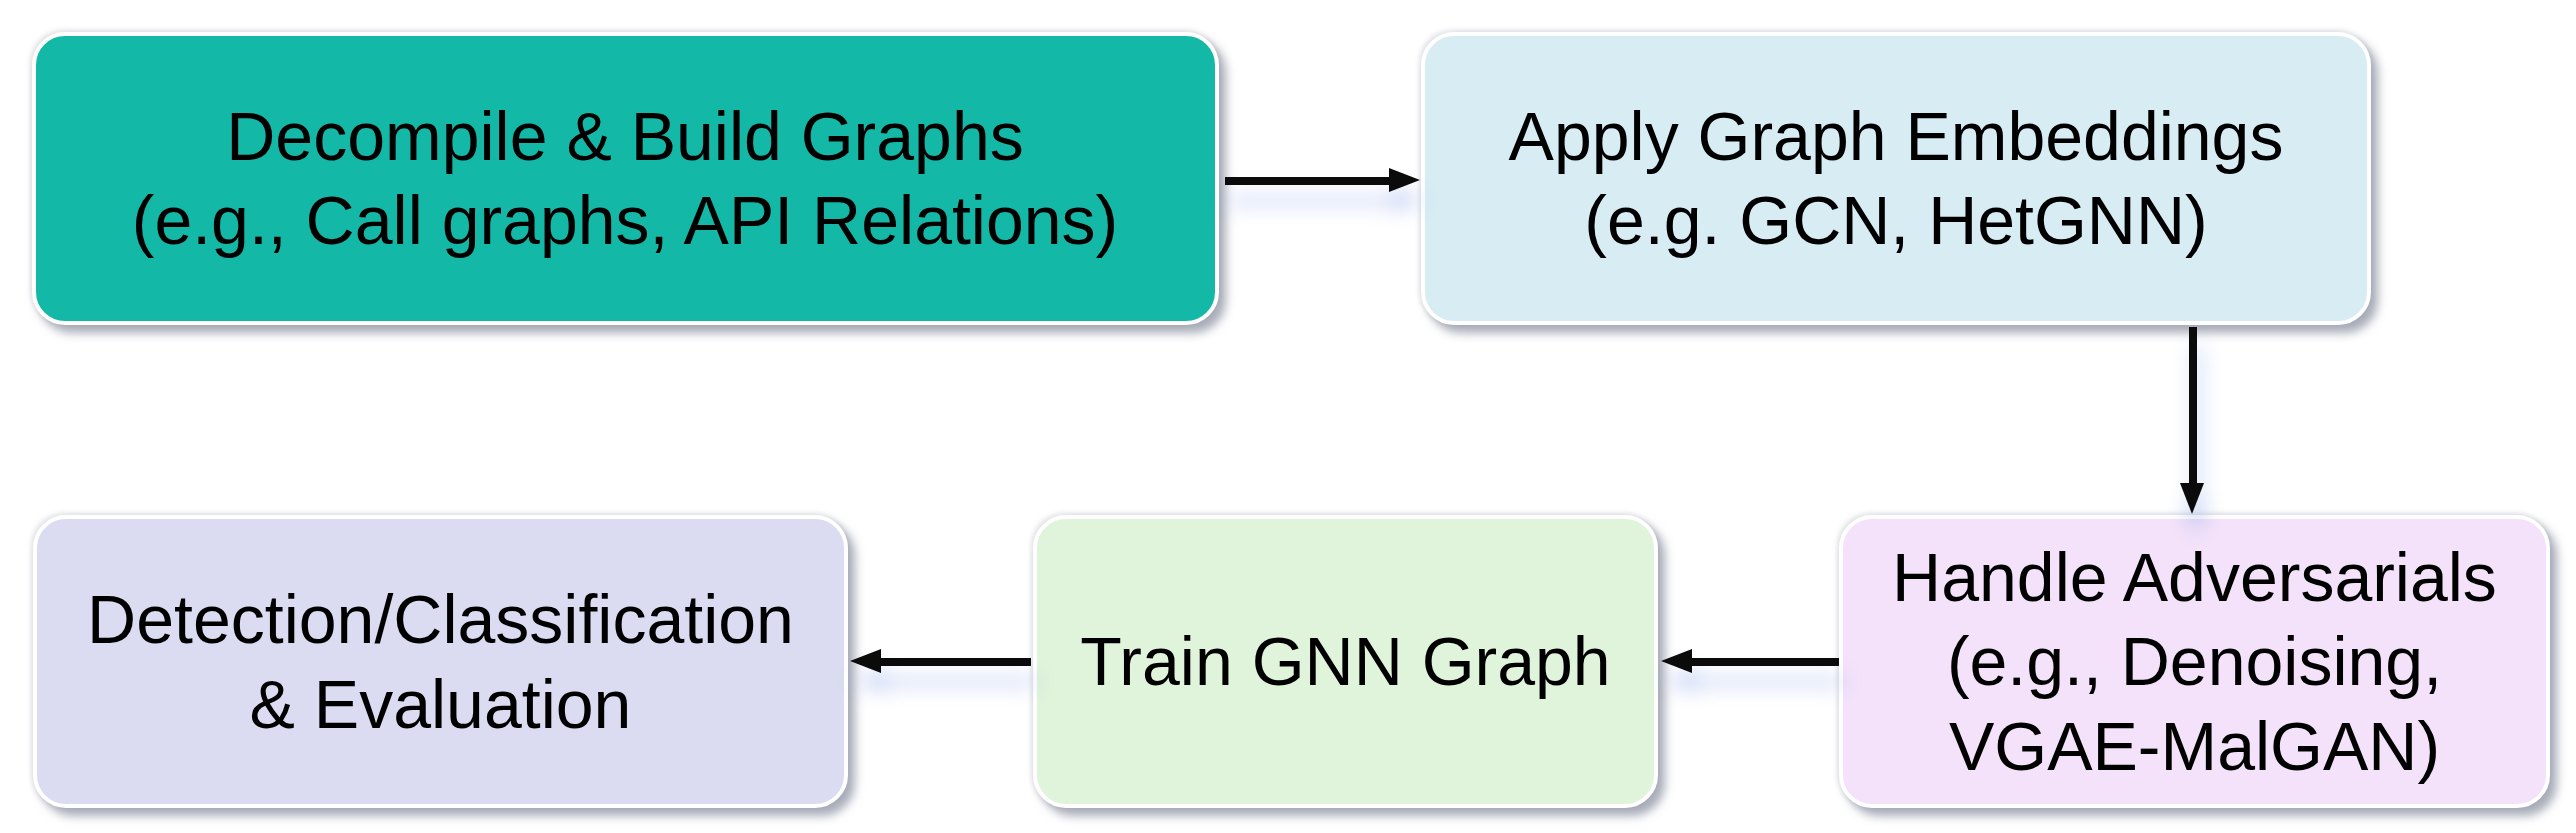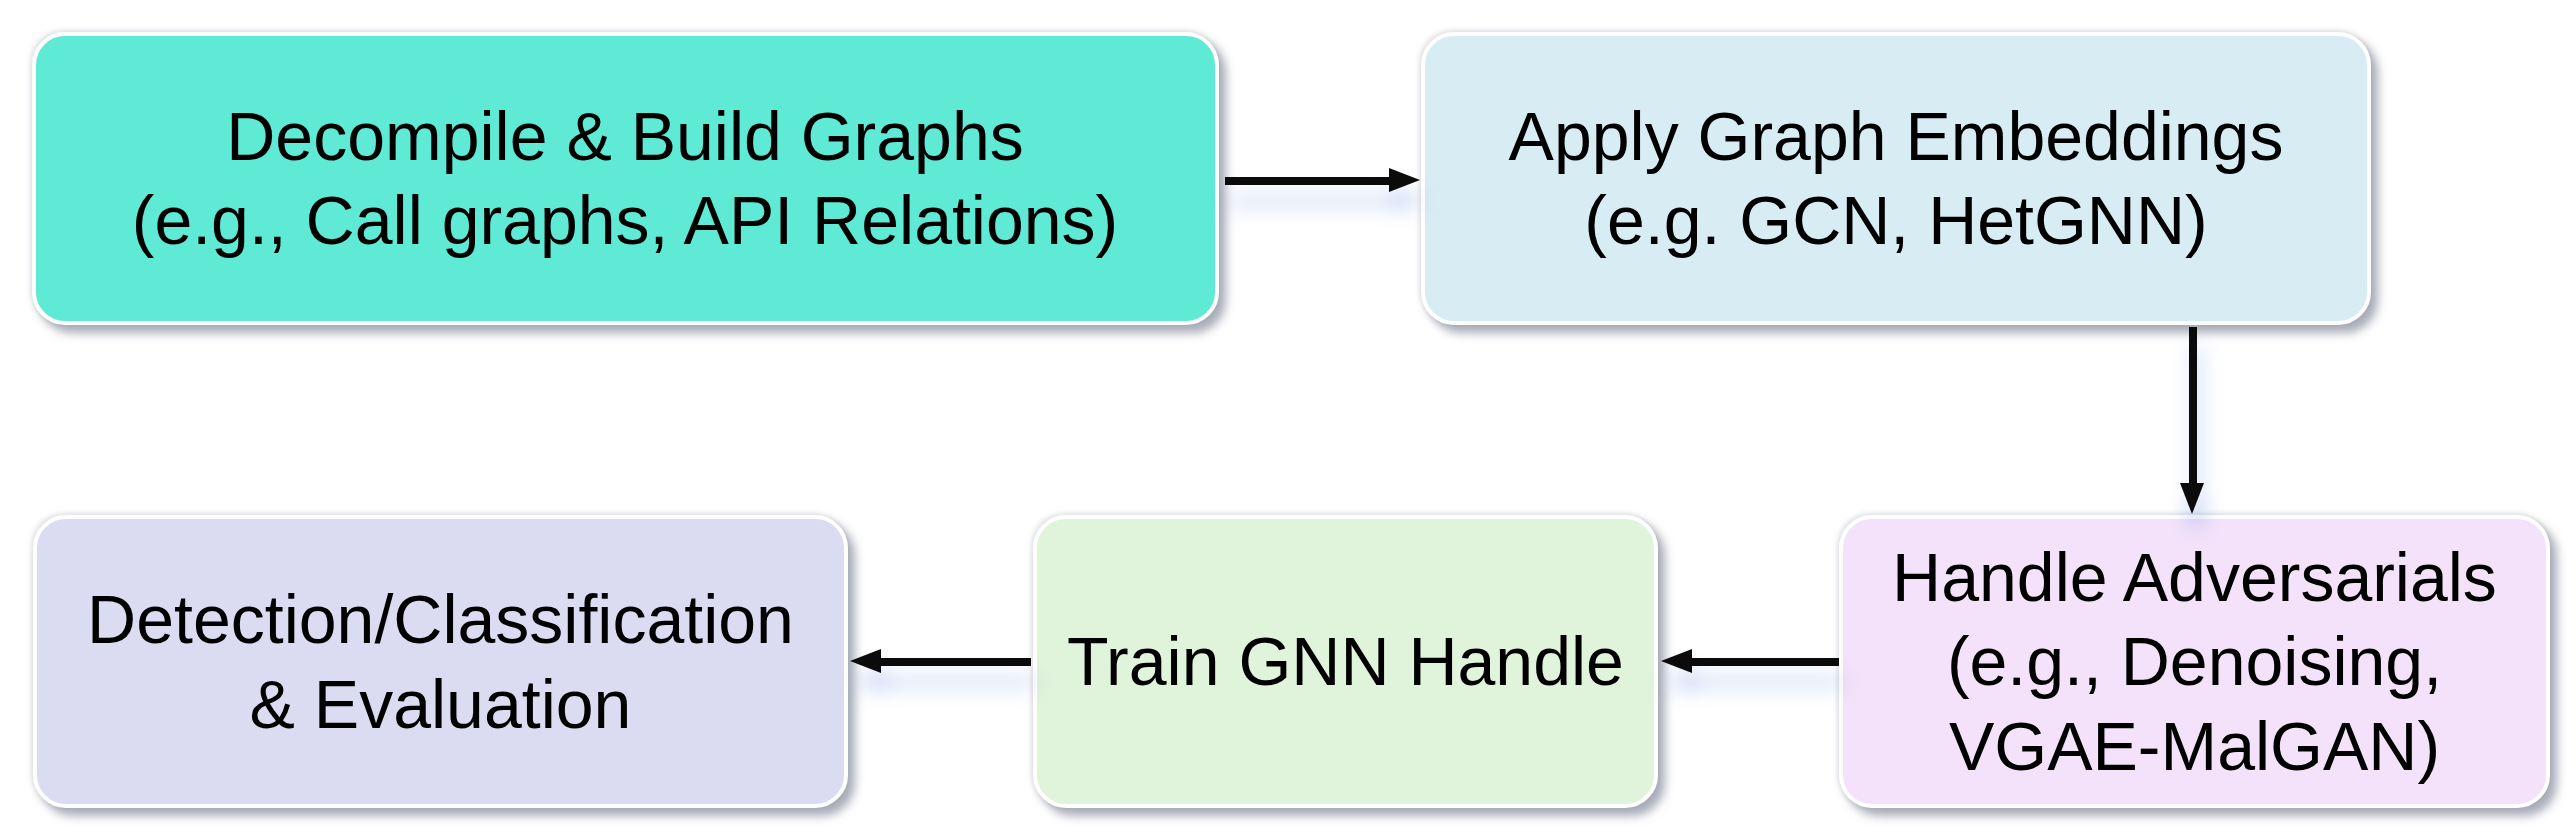--- a/index.html
+++ b/index.html
@@ -92,38 +92,38 @@
 
   #arrow-4 { left: 850px; top: 649px; width: 181px; height: 25px; }
   #arrow-4 .head   { left: 0; top: 0; }
   #arrow-4 .shaft-h { left: 30px; top: 8.7px; width: 151px; }
 </style>
 </head>
 <body>
 
 <div id="canvas">
 
-  <div class="node" id="node-decompile" style="background-color: #5eead4;">
+  <div class="node" id="node-decompile" style="background-color: #14b8a6;">
     <span class="line">Decompile &amp; Build Graphs</span>
     <span class="line">(e.g., Call graphs, API Relations)</span>
   </div>
 
   <div class="node" id="node-embed" style="background-color: rgb(216, 236, 244);">
     <span class="line">Apply Graph Embeddings</span>
     <span class="line">(e.g. GCN, HetGNN)</span>
   </div>
 
   <div class="node" id="node-advers" style="background-color: rgb(243, 226, 249);">
     <span class="line">Handle Adversarials</span>
     <span class="line">(e.g., Denoising,</span>
     <span class="line">VGAE-MalGAN)</span>
   </div>
 
   <div class="node" id="node-train" style="background-color: rgb(224, 243, 219);">
-    <span class="line">Train GNN Handle</span>
+    <span class="line">Train GNN Graph</span>
   </div>
 
   <div class="node" id="node-detect" style="background-color: rgb(219, 220, 241);">
     <span class="line">Detection/Classification</span>
     <span class="line">&amp; Evaluation</span>
   </div>
 
   <div class="arrow" id="arrow-1">
     <div class="shaft-h"></div>
     <div class="head head-right"></div>

